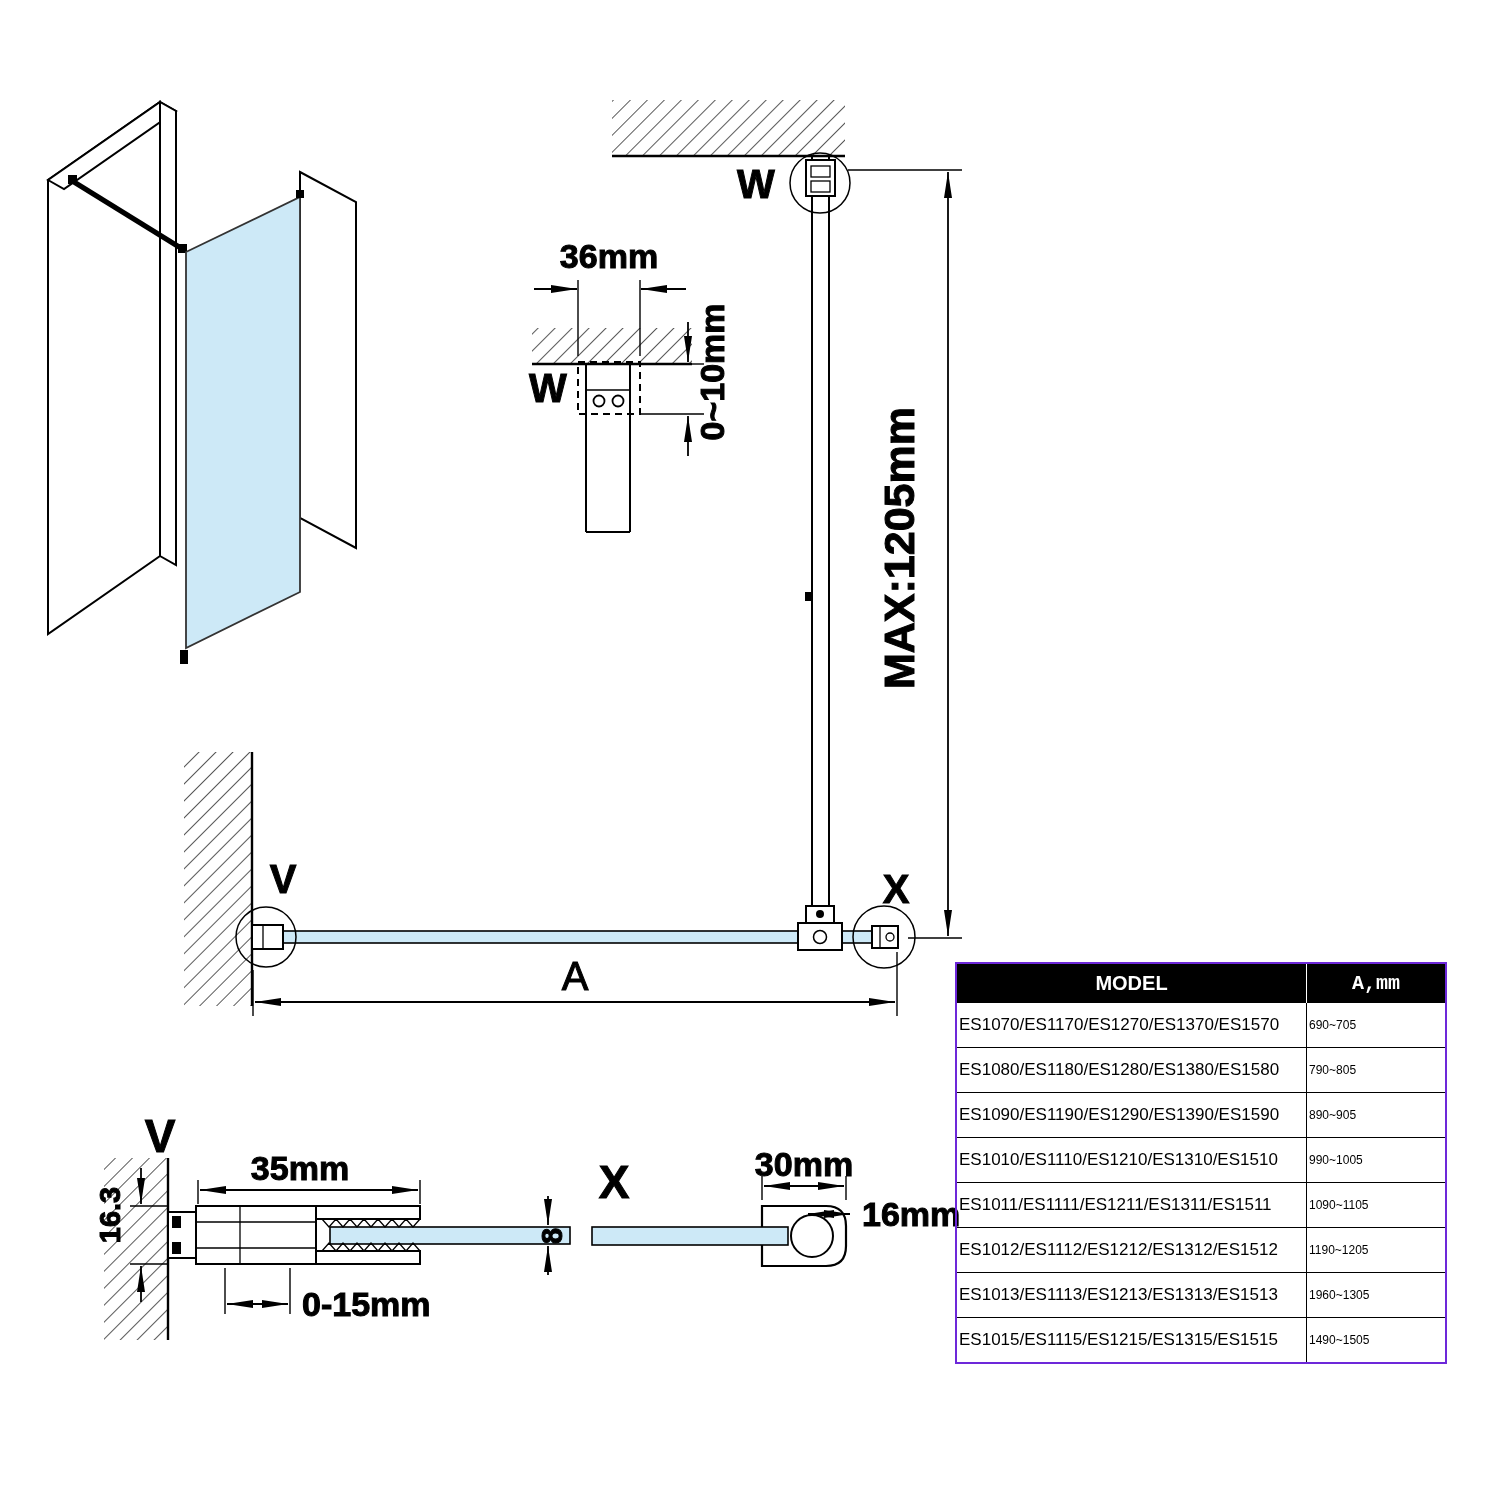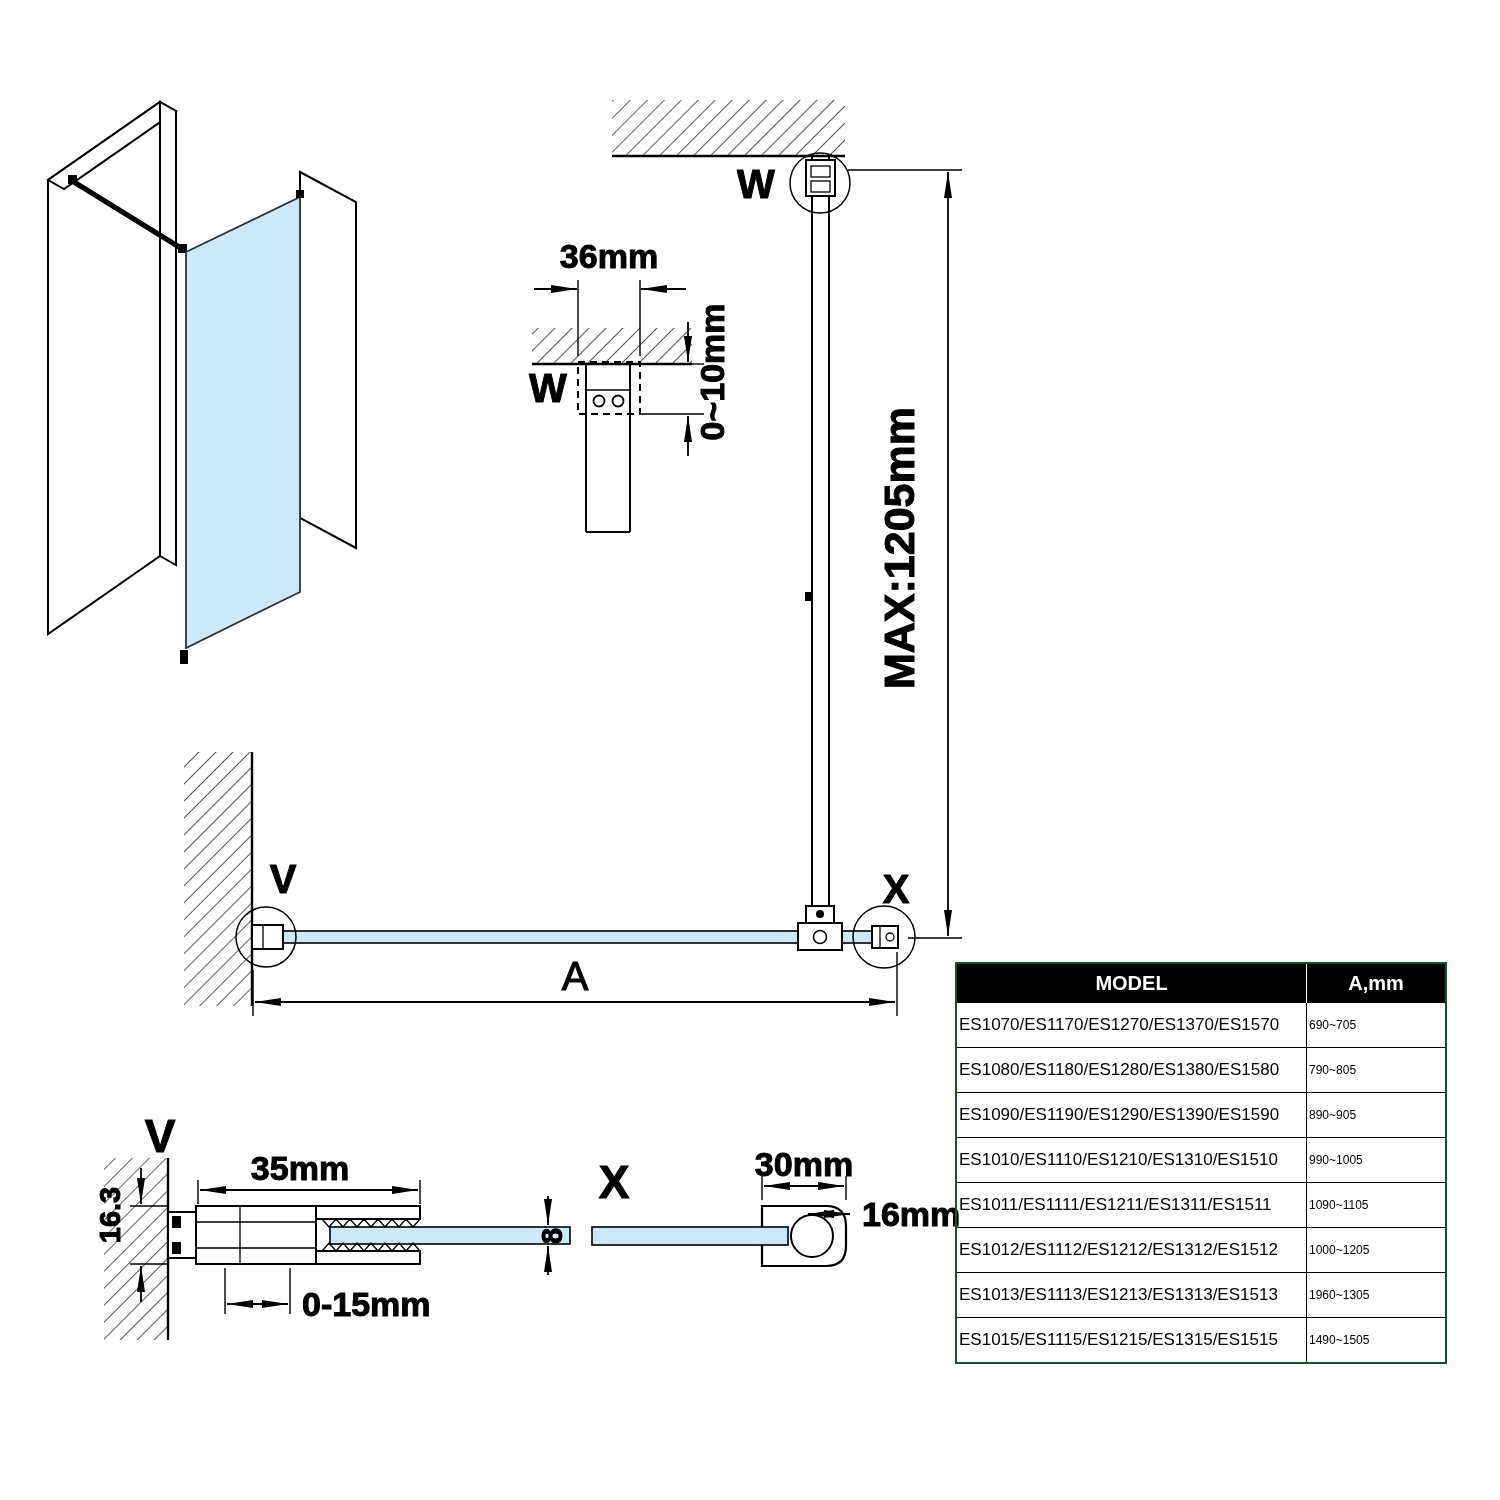--- a/index.html
+++ b/index.html
@@ -8,23 +8,23 @@
   svg{position:absolute;left:0;top:0;}
   svg text{fill:#000;}
   .dim{font:bold 34px "Liberation Sans",sans-serif;}
   .dim-sm{font:bold 29px "Liberation Sans",sans-serif;}
   .big-letter{font:bold 40px "Liberation Sans",sans-serif;}
   .huge-letter{font:bold 46px "Liberation Sans",sans-serif;}
   .max-dim{font:bold 43px "Liberation Sans",sans-serif;}
   .a-label{font:400 40px "Liberation Sans",sans-serif;}
 
   .spec-table{position:absolute;left:955px;top:962px;width:492px;}
-  .spec-table table{width:100%;border-collapse:collapse;table-layout:fixed;border:2px solid #14532d;}
+  .spec-table table{width:100%;border-collapse:collapse;table-layout:fixed;border:2px solid #6d28d9;}
   .spec-table th{background:#000;color:#fff;font:bold 20px "Liberation Sans",sans-serif;height:36px;}
-  .spec-table th.th-a{width:136px;border-left:1px solid #fff;}
+  .spec-table th.th-a{width:136px;border-left:1px solid #fff;font-family:Liberation Mono, monospace;}
   .spec-table td{border:1px solid #000;font:17px "Liberation Sans",sans-serif;height:44px;
                  text-align:left;padding:0 2px;white-space:nowrap;overflow:hidden;}
   .spec-table td.td-a{font-size:12px;}
 </style>
 </head>
 <body>
 
 <svg width="1500" height="1500" viewBox="0 0 1500 1500">
   <defs>
     <pattern id="hatch" patternUnits="userSpaceOnUse" width="12" height="12" patternTransform="rotate(45)">
@@ -201,21 +201,21 @@
       <tr>
         <td class="td-model">ES1010/ES1110/ES1210/ES1310/ES1510</td>
         <td class="td-a">990~1005</td>
       </tr>
       <tr>
         <td class="td-model">ES1011/ES1111/ES1211/ES1311/ES1511</td>
         <td class="td-a">1090~1105</td>
       </tr>
       <tr>
         <td class="td-model">ES1012/ES1112/ES1212/ES1312/ES1512</td>
-        <td class="td-a">1000~1205</td>
+        <td class="td-a">1190~1205</td>
       </tr>
       <tr>
         <td class="td-model">ES1013/ES1113/ES1213/ES1313/ES1513</td>
         <td class="td-a">1960~1305</td>
       </tr>
       <tr>
         <td class="td-model">ES1015/ES1115/ES1215/ES1315/ES1515</td>
         <td class="td-a">1490~1505</td>
       </tr>
     </tbody>

